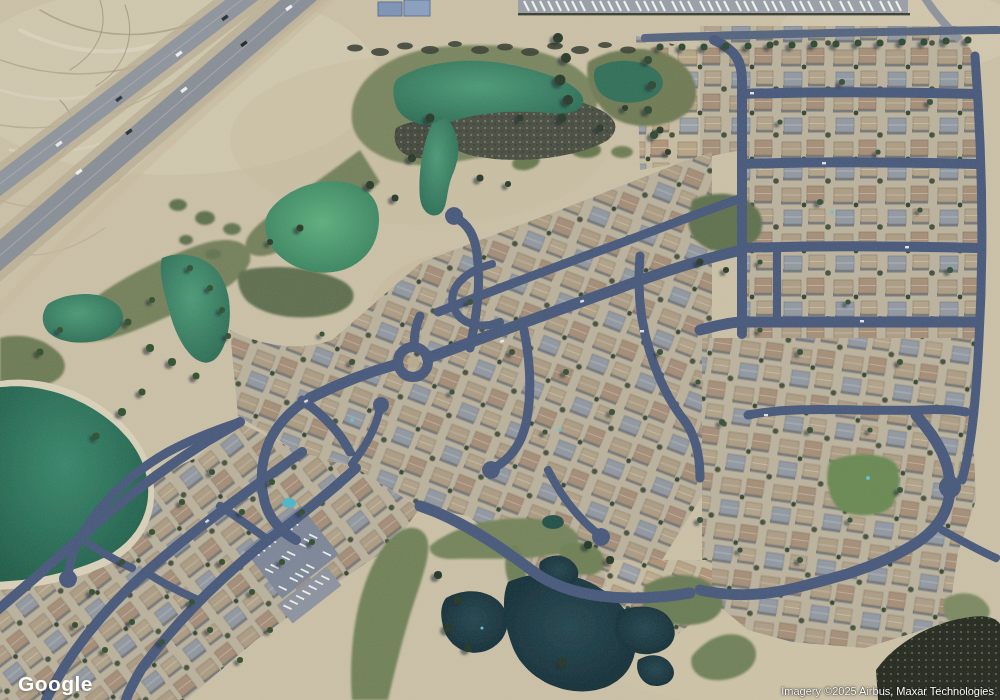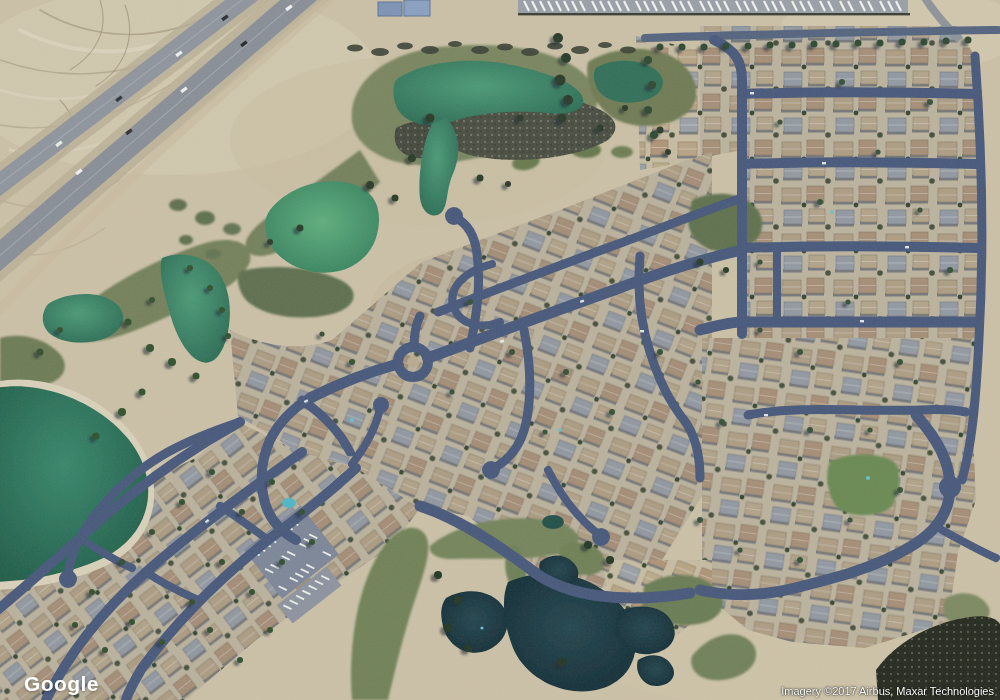--- a/index.html
+++ b/index.html
@@ -1,19 +1,19 @@
 <!DOCTYPE html>
 <html><head>
 <meta charset="utf-8">
 <style>
   html,body{margin:0;padding:0;background:#000;}
   .stage{position:relative;width:1000px;height:700px;overflow:hidden;background:#cbc1a7;
          font-family:"Liberation Sans",sans-serif;}
   .stage svg{position:absolute;inset:0;display:block;}
-  .wm-logo{position:absolute;left:24px;bottom:4px;color:#fff;font-size:21px;font-weight:600;
+  .wm-logo{position:absolute;left:18px;bottom:4px;color:#fff;font-size:21px;font-weight:600;
            letter-spacing:.4px;text-shadow:0 1px 3px rgba(0,0,0,.35);user-select:none;}
   .wm-attr{position:absolute;right:6px;bottom:3px;color:#fff;font-size:11px;
            text-shadow:0 0 3px rgba(0,0,0,.9),0 0 1px rgba(0,0,0,.9);user-select:none;}
 </style>
 </head>
 <body>
 
 <div class="stage">
 
 <svg width="1000" height="700" viewBox="0 0 1000 700">
@@ -407,15 +407,15 @@
           <circle cx="562" cy="662" r="4.5"></circle>
           <circle cx="588" cy="545" r="4"></circle>
           <circle cx="610" cy="560" r="4"></circle>
     </g>
   </g>
 
   <rect width="1000" height="700" filter="url(#grain)"></rect>
 </svg>
 
 <div class="wm-logo">Google</div>
-<div class="wm-attr">Imagery ©2017 Airbus, Maxar Technologies</div>
+<div class="wm-attr">Imagery ©2025 Airbus, Maxar Technologies</div>
 
 </div>
 
 </body></html>

